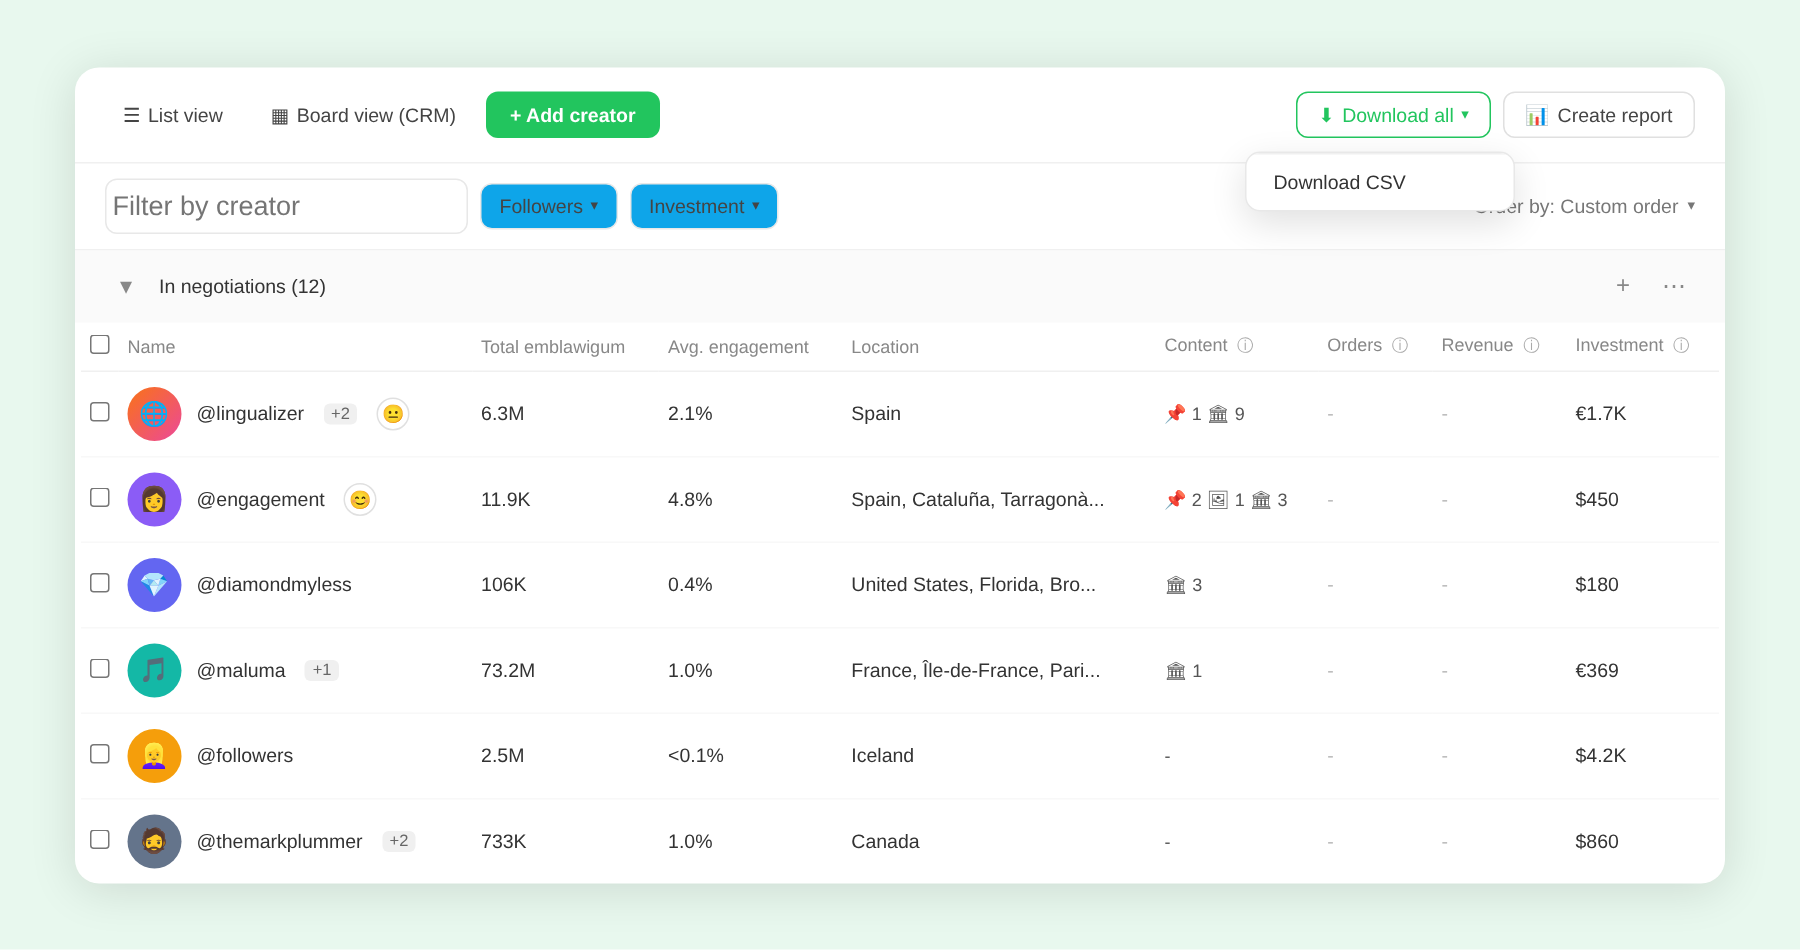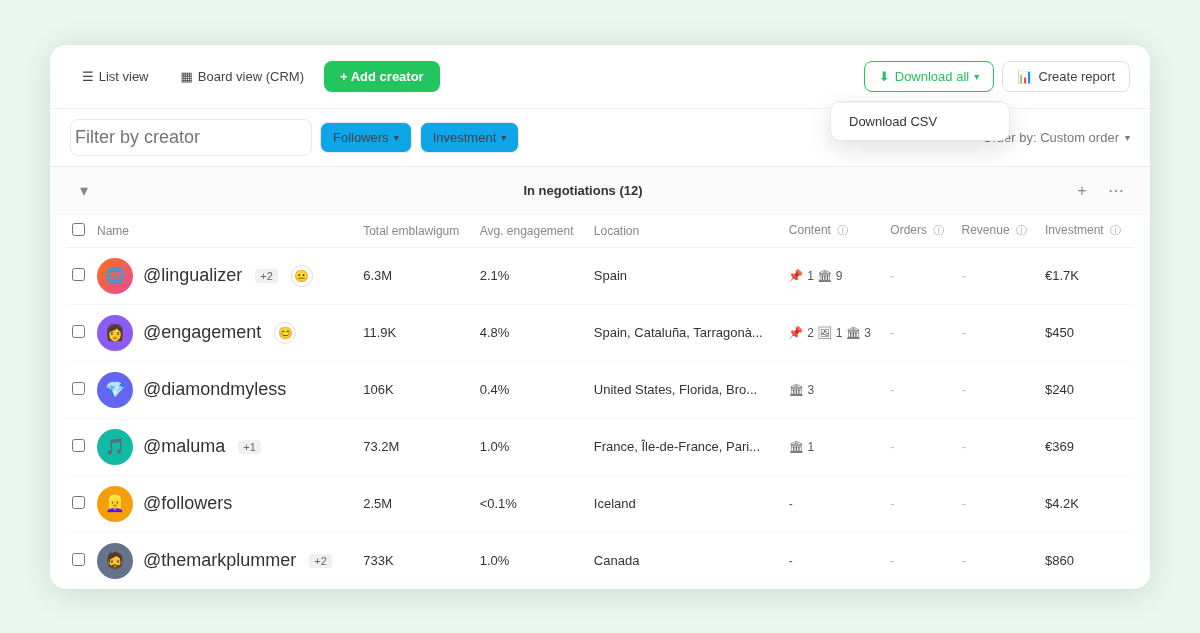--- a/index.html
+++ b/index.html
@@ -74,30 +74,30 @@
       color: #444; cursor: pointer; font-size: 13px;
     }
     .filter-bar-right { margin-left: auto; display: flex; align-items: center; gap: 6px; font-size: 13px; color: #777; }
     
     .section-header {
       display: flex; align-items: center;
       padding: 10px 20px; gap: 8px;
       background: #fafafa;
     }
     .section-title {
-      font-size: 13px; font-weight: 700; color: #333; flex: 1; text-align: center;
+      font-size: 13px; font-weight: 400; color: #333; flex: 1;
     }
     .section-actions { display: flex; gap: 6px; }
     .section-btn {
       width: 28px; height: 28px; border-radius: 6px;
       border: none; background: transparent; cursor: pointer;
       font-size: 16px; color: #888; display: flex; align-items: center; justify-content: center;
     }
     
-    .table-wrap { padding: 0 16px; }
+    .table-wrap { padding: 0 4px; }
     table {
       width: 100%; border-collapse: collapse;
     }
     thead th {
       padding: 8px 6px; text-align: left;
       font-size: 12px; color: #888; font-weight: 500;
       border-bottom: 1px solid #f0f0f0;
     }
     tbody tr {
       border-bottom: 1px solid #f8f8f8;
@@ -107,21 +107,21 @@
       padding: 10px 6px; font-size: 13px; color: #333;
       vertical-align: middle;
     }
     .avatar {
       width: 36px; height: 36px; border-radius: 50%;
       background: #ddd; overflow: hidden;
       display: flex; align-items: center; justify-content: center;
       font-size: 16px;
     }
     .creator-cell { display: flex; align-items: center; gap: 10px; }
-    .creator-name { font-weight: 500; font-size: 18px; }
+    .creator-name { font-weight: 500; font-size: 13px; }
     .badge {
       display: inline-flex; align-items: center; justify-content: center;
       background: #f0f0f0; color: #666; border-radius: 4px;
       font-size: 11px; padding: 1px 5px; margin-left: 3px;
     }
     .emoji-btn {
       width: 22px; height: 22px; border-radius: 50%;
       border: 1px solid #e0e0e0; background: #fff;
       display: inline-flex; align-items: center; justify-content: center;
       font-size: 12px; cursor: pointer; margin-left: 3px;
@@ -306,21 +306,21 @@
       </div>
     </td>
     <td>106K</td>
     <td>0.4%</td>
     <td>United States, Florida, Bro...</td>
     <td>
       <span class="content-icons">🏛 3</span>
     </td>
     <td class="dash">-</td>
     <td class="dash">-</td>
-    <td>$240</td>
+    <td>$180</td>
   </tr>
           <tr>
     <td class="checkbox-cell">
       <input type="checkbox" style="">
     </td>
     <td>
       <div class="creator-cell">
         <div class="avatar av-4">🎵</div>
         <span class="creator-name">@maluma</span>
         <span class="badge">+1</span>

